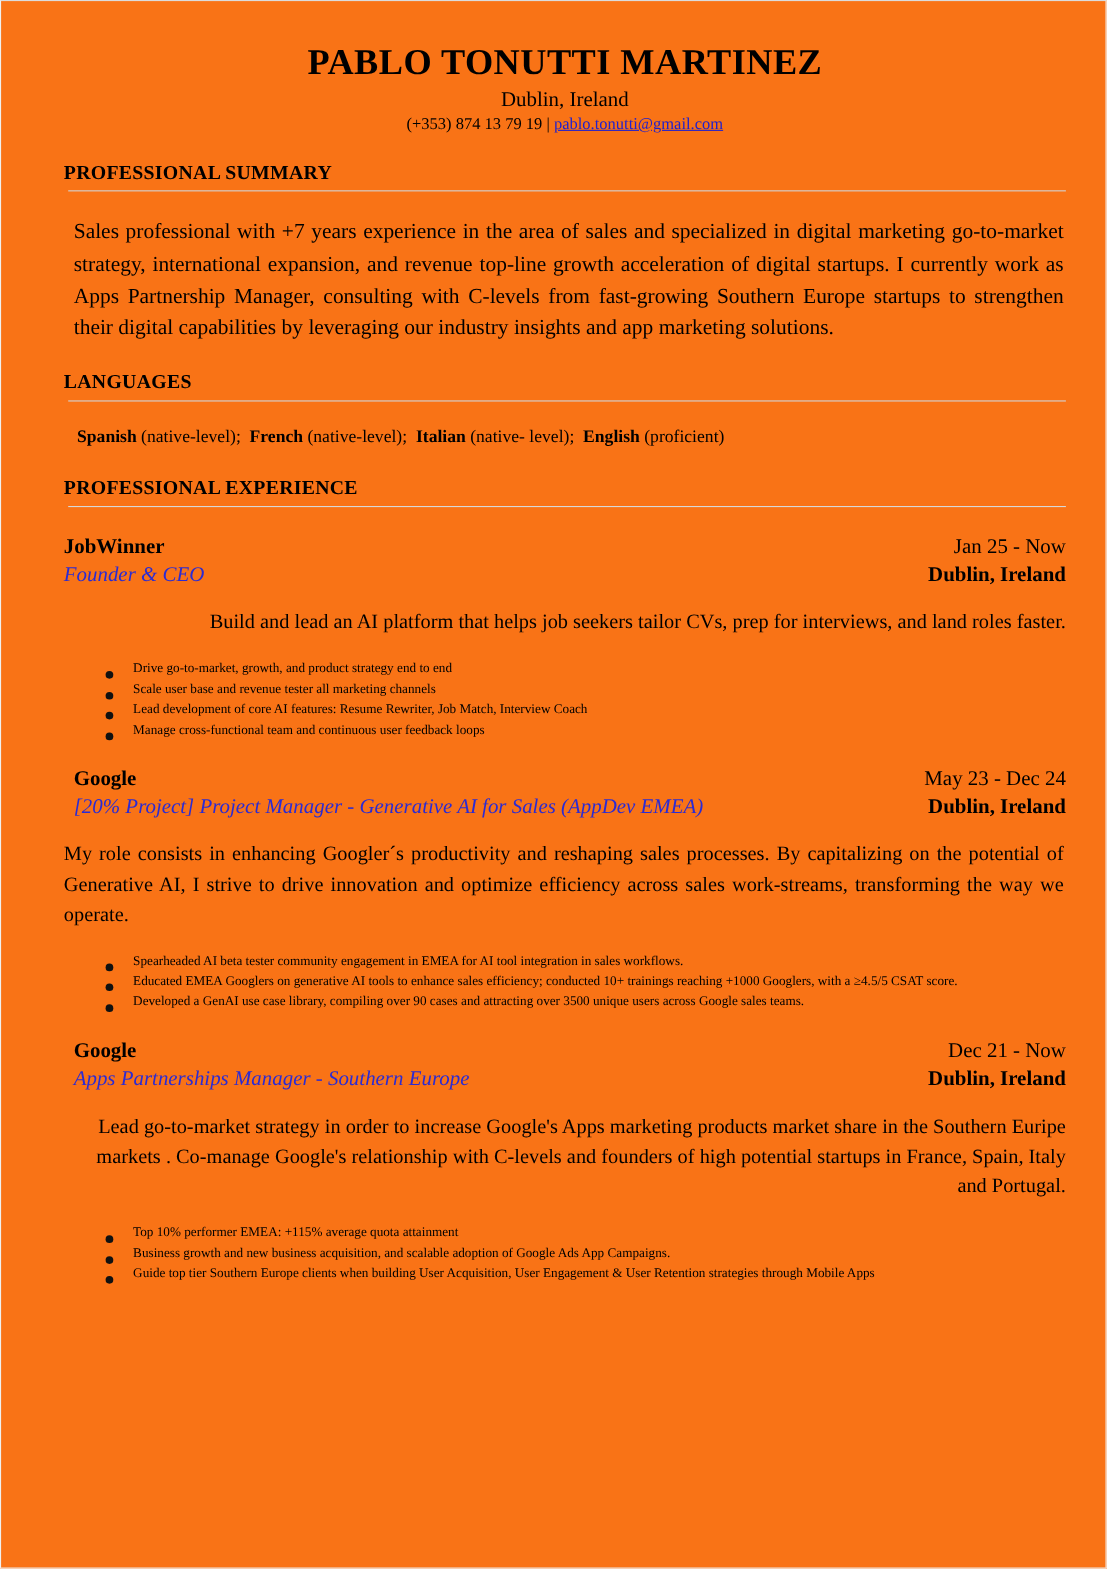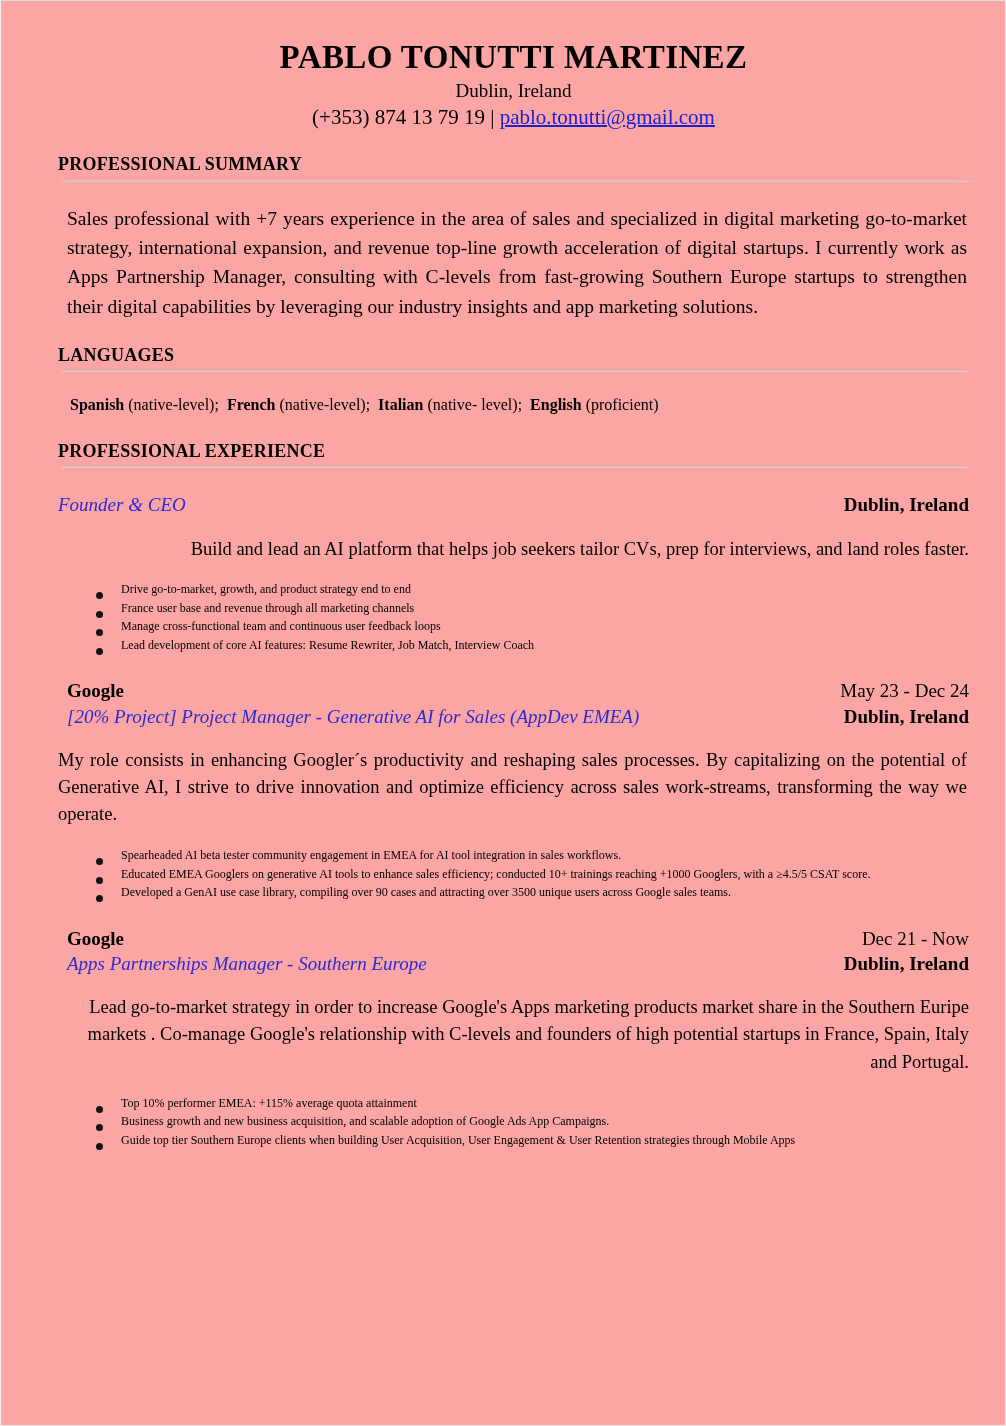--- a/index.html
+++ b/index.html
@@ -12,21 +12,21 @@
     font-family: "Liberation Serif", "DejaVu Serif", serif;
     color: #000000;
     -webkit-font-smoothing: antialiased;
   }
 
   .page {
     position: relative;
     width: 1006px;
     height: 1426px;
     margin: 0 auto;
-    background: #fca5a5;
+    background: #f97316;
     box-sizing: border-box;
     border-top: 1px solid #dcdcdc;
     border-left: 1px solid #f0f0f0;
     border-right: 1px solid #f0f0f0;
     border-bottom: 1px solid #ececec;
     overflow: hidden;
   }
 
   .content {
     position: absolute;
@@ -47,21 +47,21 @@
     letter-spacing: 0.4px;
     line-height: 1.1;
     margin: 0 0 4px 0;
   }
   .cv-location {
     font-size: 19px;
     line-height: 1.25;
     margin-bottom: 1px;
   }
   .cv-contact {
-    font-size: 21px;
+    font-size: 15px;
     line-height: 1.25;
   }
   .cv-email {
     color: #2020cf;
     text-decoration: underline;
     text-underline-offset: 1px;
   }
 
   
   .section-head {
@@ -206,30 +206,34 @@
       &nbsp;<b>English</b>
       <span>(proficient)</span>
     </div>
 
     <div class="section-head exp">
       <span class="title">PROFESSIONAL EXPERIENCE</span>
       <span class="rule"></span>
     </div>
 
     <div class="job">
+      <div class="job-row job-head">
+        <span class="company">JobWinner</span>
+        <span class="dates">Jan 25 - Now</span>
+      </div>
       <div class="job-row job-role">
         <span class="role">Founder &amp; CEO</span>
         <span class="place">Dublin, Ireland</span>
       </div>
       <p class="job-desc">Build and lead an AI platform that helps job seekers tailor CVs, prep for interviews, and land roles faster.</p>
       <ul class="bullets">
         <li>Drive go-to-market, growth, and product strategy end to end</li>
-        <li>France user base and revenue through all marketing channels</li>
+        <li>Scale user base and revenue tester all marketing channels</li>
+        <li>Lead development of core AI features: Resume Rewriter, Job Match, Interview Coach</li>
         <li>Manage cross-functional team and continuous user feedback loops</li>
-        <li>Lead development of core AI features: Resume Rewriter, Job Match, Interview Coach</li>
       </ul>
     </div>
 
     <div class="job indent">
       <div class="job-row job-head">
         <span class="company">Google</span>
         <span class="dates">May 23 - Dec 24</span>
       </div>
       <div class="job-row job-role">
         <span class="role">[20% Project]   Project Manager - Generative AI for Sales (AppDev EMEA)</span>

